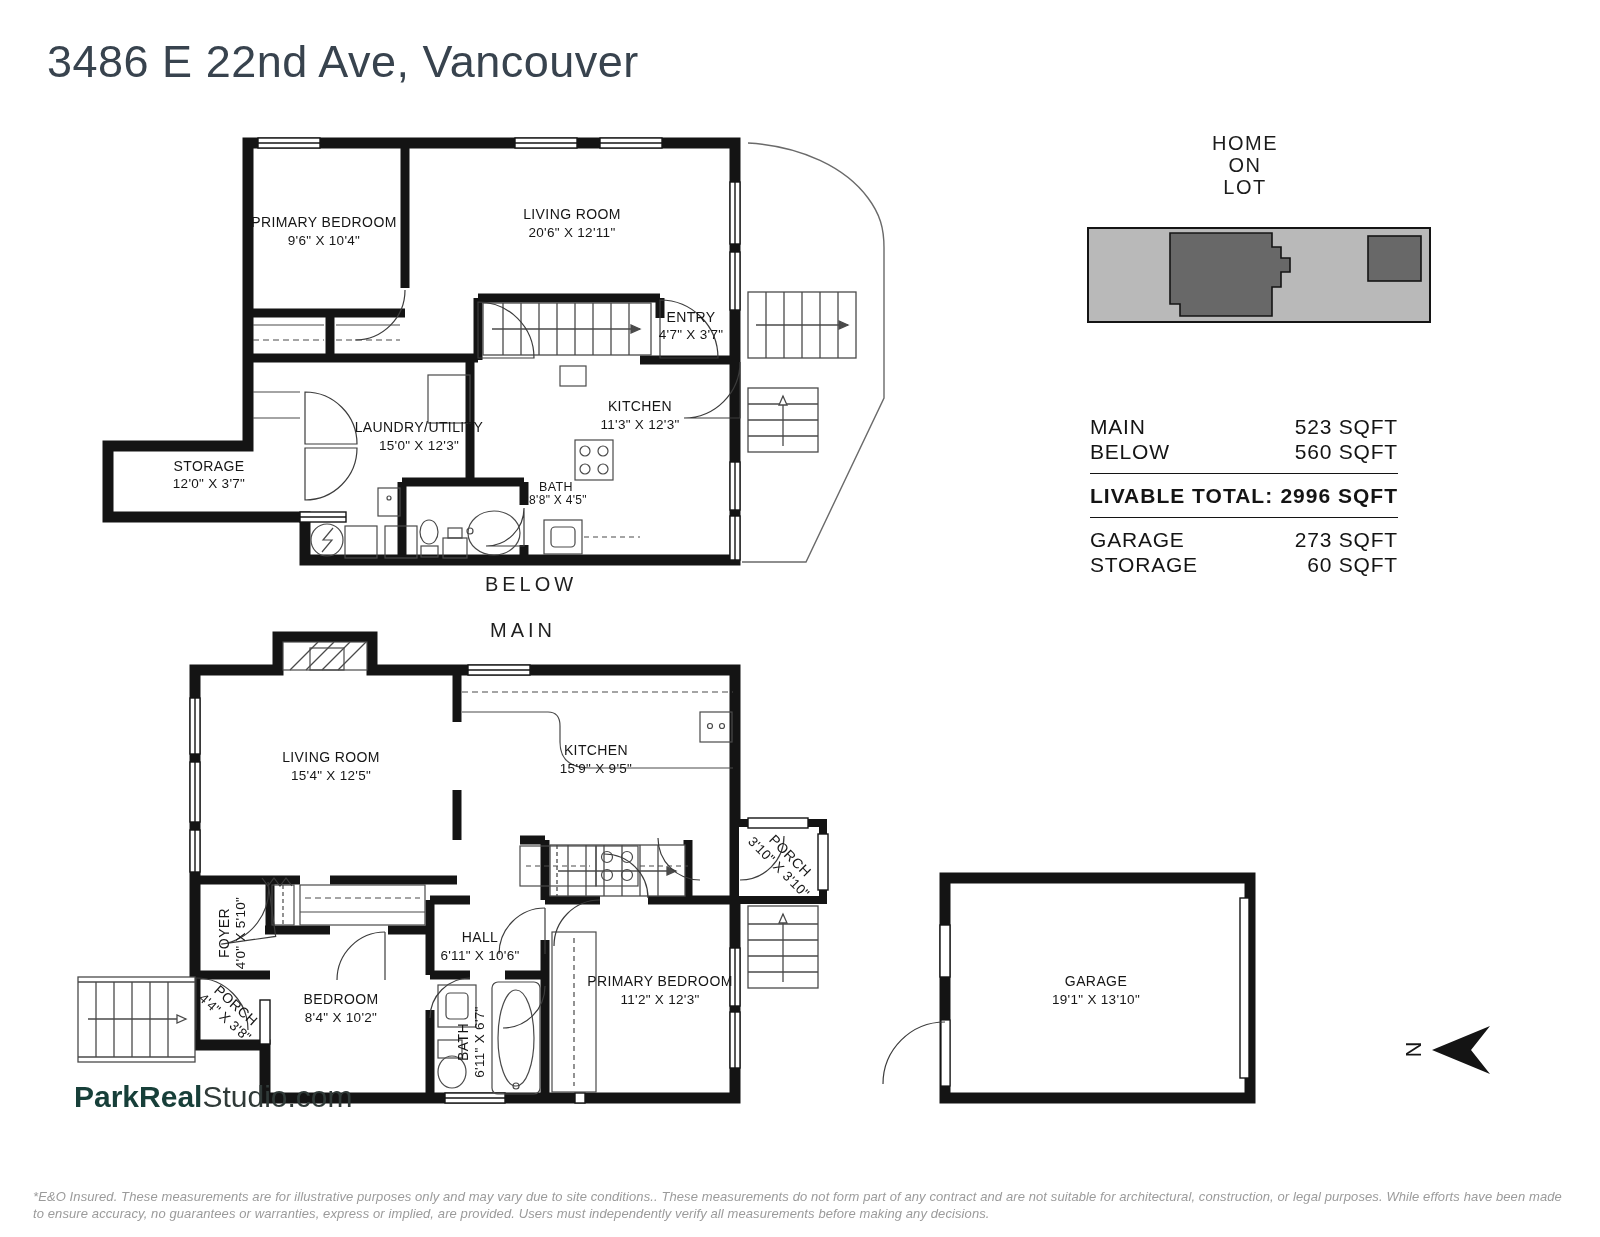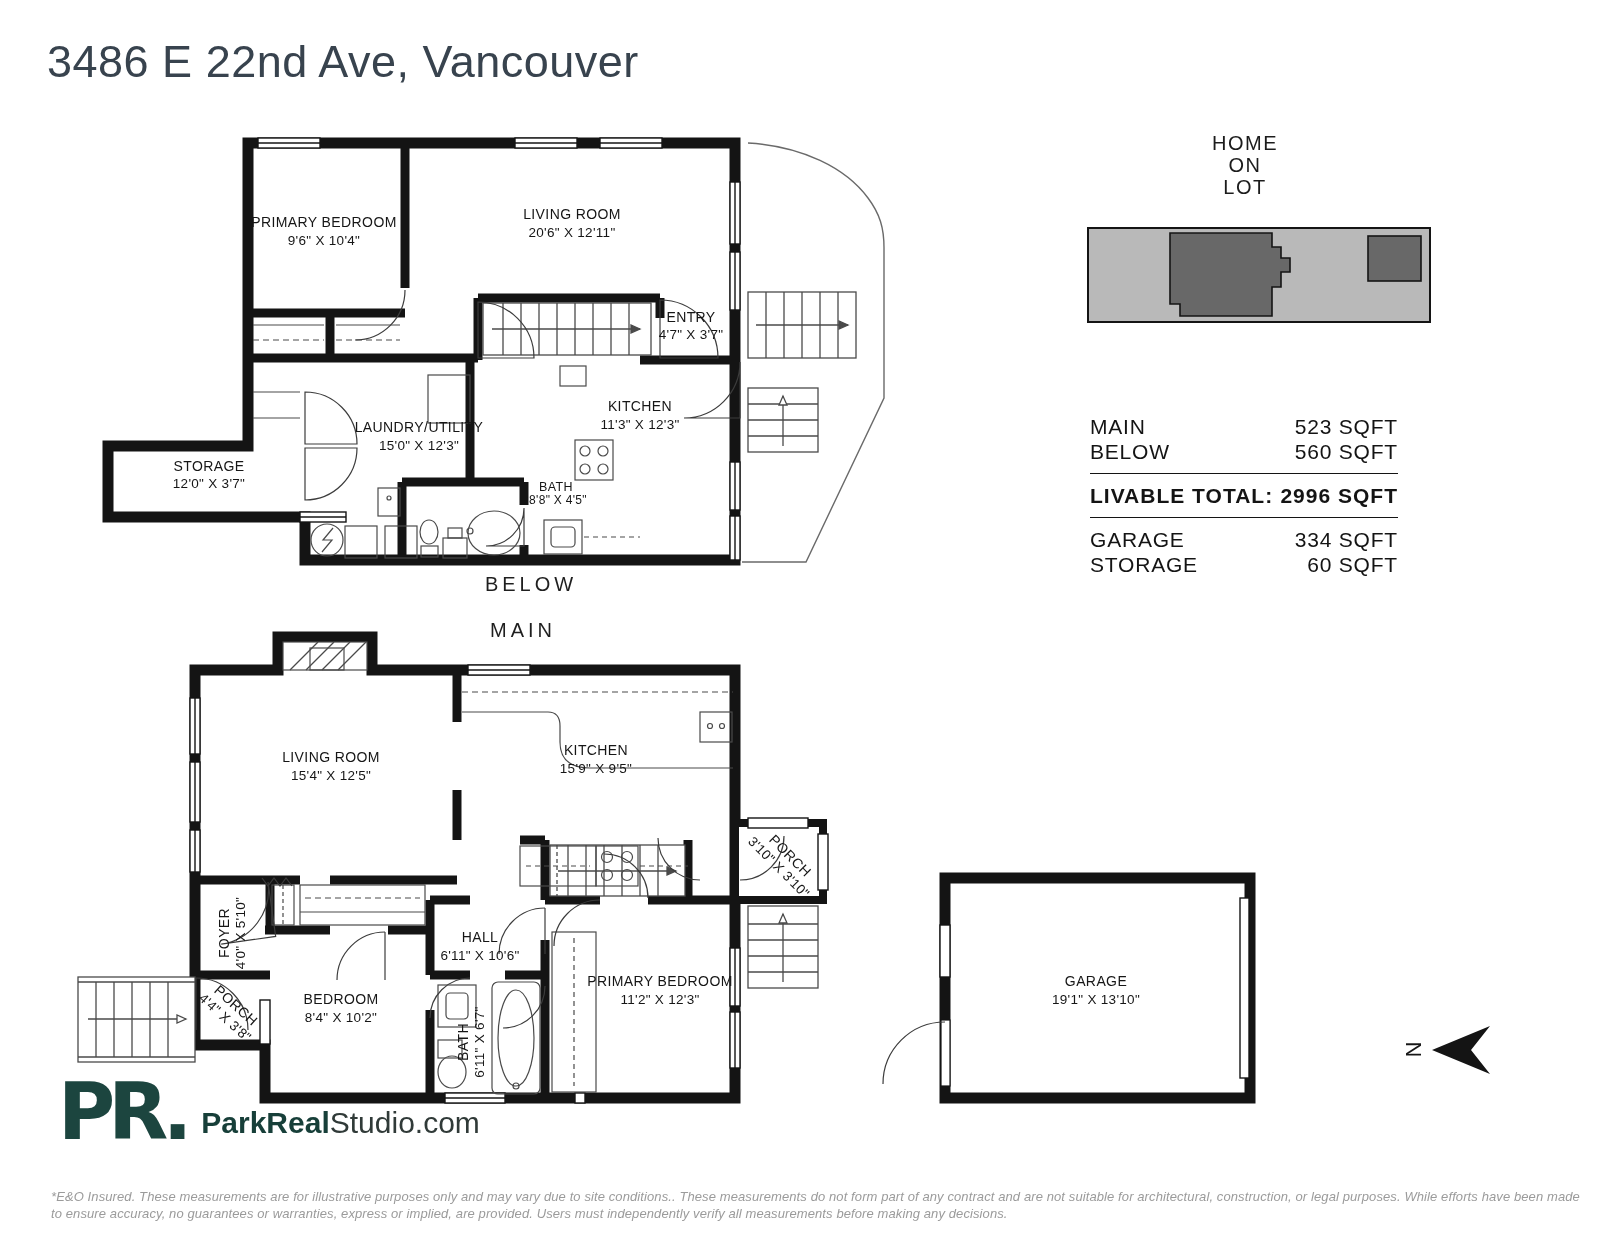--- a/index.html
+++ b/index.html
@@ -19,21 +19,21 @@
   .arow{display:flex;justify-content:space-between;line-height:23px;padding:1px 0;}
   .asep{border-top:1.6px solid #141414;margin:9px 0;}
   .atotal{font-weight:700;letter-spacing:1px;}
   
   .logo{position:absolute;left:58px;top:1080px;display:flex;align-items:flex-end;}
   .logo-mark{font-size:78px;line-height:64px;font-weight:700;letter-spacing:-7px;
       color:#1c453f;font-family:"DejaVu Sans",sans-serif;}
   .logo-site{margin-left:16px;margin-bottom:4px;font-size:30px;color:#303a38;}
   .logo-site b{color:#173f39;font-weight:700;}
   .disclaimer{position:absolute;left:33px;top:1188px;width:1537px;font-size:13px;
-      font-style:italic;color:#9b9b9b;line-height:17px;letter-spacing:.1px;margin-left:18px;}
+      font-style:italic;color:#9b9b9b;line-height:17px;letter-spacing:.1px;}
 </style>
 </head>
 <body>
 
 <div class="page-title">3486 E 22nd Ave, Vancouver</div>
 
 <svg width="1600" height="1237" viewBox="0 0 1600 1237" style="position:absolute;left:0;top:0;">
 
   <g>
 
@@ -413,26 +413,25 @@
     <span>560 SQFT</span>
   </div>
   <div class="asep"></div>
   <div class="arow atotal">
     <span>LIVABLE TOTAL:</span>
     <span>2996 SQFT</span>
   </div>
   <div class="asep"></div>
   <div class="arow">
     <span>GARAGE</span>
-    <span>334 SQFT</span>
+    <span>273 SQFT</span>
   </div>
   <div class="arow">
     <span>STORAGE</span>
     <span>60 SQFT</span>
   </div>
 </div>
 
 <div class="logo">
-  <span class="logo-mark">PR.</span>
   <span class="logo-site"><b>ParkReal</b><span>Studio.com</span></span>
 </div>
 
 <div class="disclaimer">*E&amp;O Insured. These measurements are for illustrative purposes only and may vary due to site conditions.. These measurements do not form part of any contract and are not suitable for architectural, construction, or legal purposes. While efforts have been made to ensure accuracy, no guarantees or warranties, express or implied, are provided. Users must independently verify all measurements before making any decisions.</div>
 
 </body></html>

